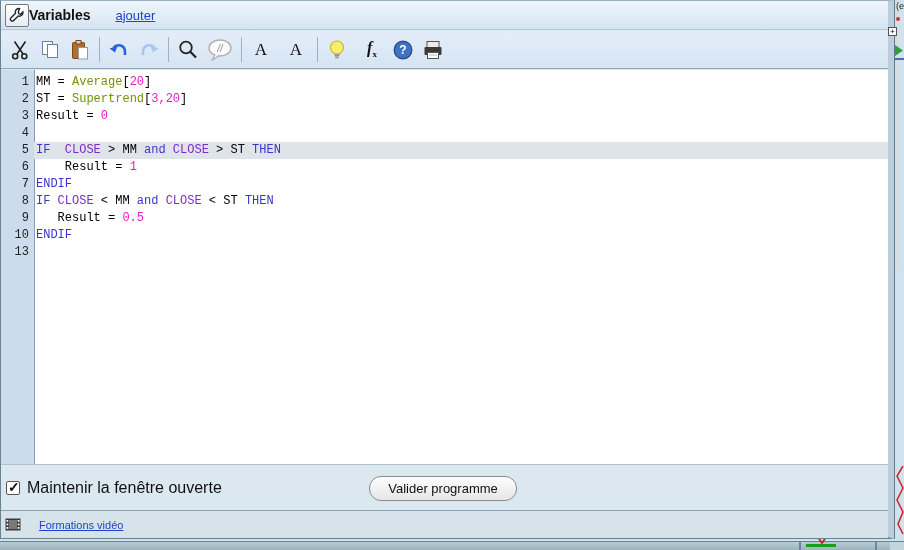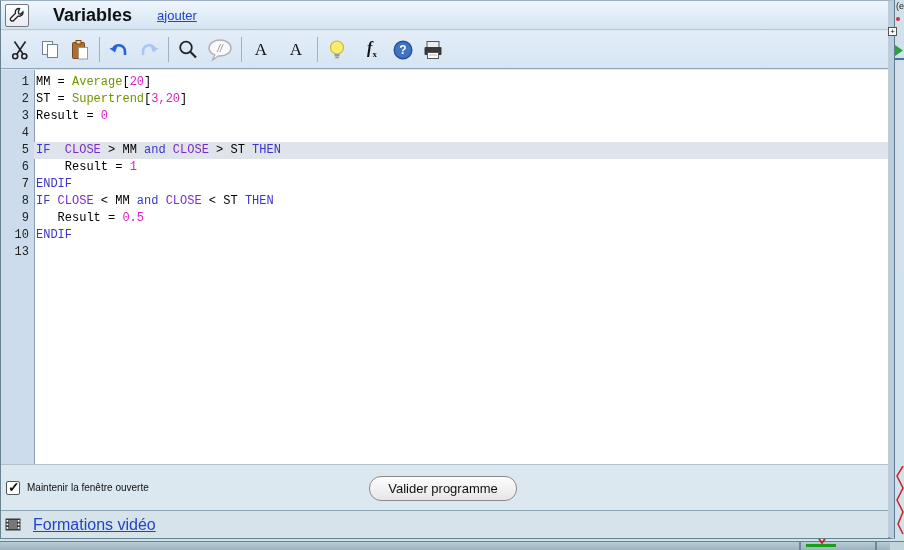--- a/index.html
+++ b/index.html
@@ -22,21 +22,21 @@
     position:absolute; left:0; top:0; right:0; height:29px;
     background:linear-gradient(#eff6fc,#d5e4f2);
     border-bottom:1px solid #b6c8d8;
     display:flex; align-items:center; padding-left:4px;
   }
   .wrench-btn {
     width:24px; height:23px; background:linear-gradient(#ffffff,#e7edf3);
     border:1px solid #777; border-radius:2px;
     display:flex; align-items:center; justify-content:center; cursor:pointer;
   }
-  .win-title { font-size:18px; font-weight:bold; color:#111; margin-left:24px; }
+  .win-title { font-size:14px; font-weight:bold; color:#111; margin-left:0; }
   .add-link { font-size:13px; margin-left:25px; cursor:pointer; text-decoration:underline; }
 
   
   .toolbar {
     position:absolute; left:0; top:30px; right:0; height:38px;
     background:linear-gradient(#e3edf8,#d6e5f3);
     border-bottom:1px solid #8fa6ba;
     display:flex; align-items:center; padding-left:6px;
   }
   .tbtn { width:26px; height:27px; border:none; background:transparent; display:flex; align-items:center; justify-content:center; cursor:pointer; margin-right:4px; }
@@ -71,35 +71,35 @@
     display:flex; align-items:center; padding-left:5px;
   }
   .checkbox {
     width:14px; height:14px; background:#fff; border:1px solid #555; border-radius:2px;
     position:relative; cursor:pointer; flex:none;
   }
   .checkbox.checked::after {
     content:"\2713"; position:absolute; left:1px; top:-3px;
     font-size:14px; font-weight:bold; color:#111;
   }
-  .keep-open-label { font-size:10px; color:#111; margin-left:7px; cursor:pointer; }
+  .keep-open-label { font-size:16px; color:#111; margin-left:7px; cursor:pointer; }
   .validate {
     position:absolute; left:368px; top:11px; height:25px; min-width:148px;
     font-family:"Liberation Sans",sans-serif; font-size:13px; color:#111;
     background:linear-gradient(#fdfdfd,#e6e6e6); border:1px solid #8a8a8a; border-radius:12px;
     cursor:pointer; padding:0 12px;
   }
 
   
   .bottombar {
     position:absolute; left:0; top:509px; right:0; height:28px;
     background:#d6e3eb; border-top:1px solid #8ba4b2;
     display:flex; align-items:center; padding-left:4px;
   }
-  .video-link { font-size:16px; margin-left:12px; cursor:pointer; text-decoration:underline; }
+  .video-link { font-size:11px; margin-left:18px; cursor:pointer; text-decoration:underline; }
   a.blue { color:var(--c-link); }
 
   
   .strip { position:absolute; left:0; top:541px; width:904px; height:9px;
            background:linear-gradient(#b8ccd4,#9cb4be); border-top:1px solid #68828f; }
   .frag { position:absolute; }
   .frag-text { font-size:9px; color:#222; font-family:"Liberation Sans",sans-serif; }
 </style>
 </head>
 <body>

